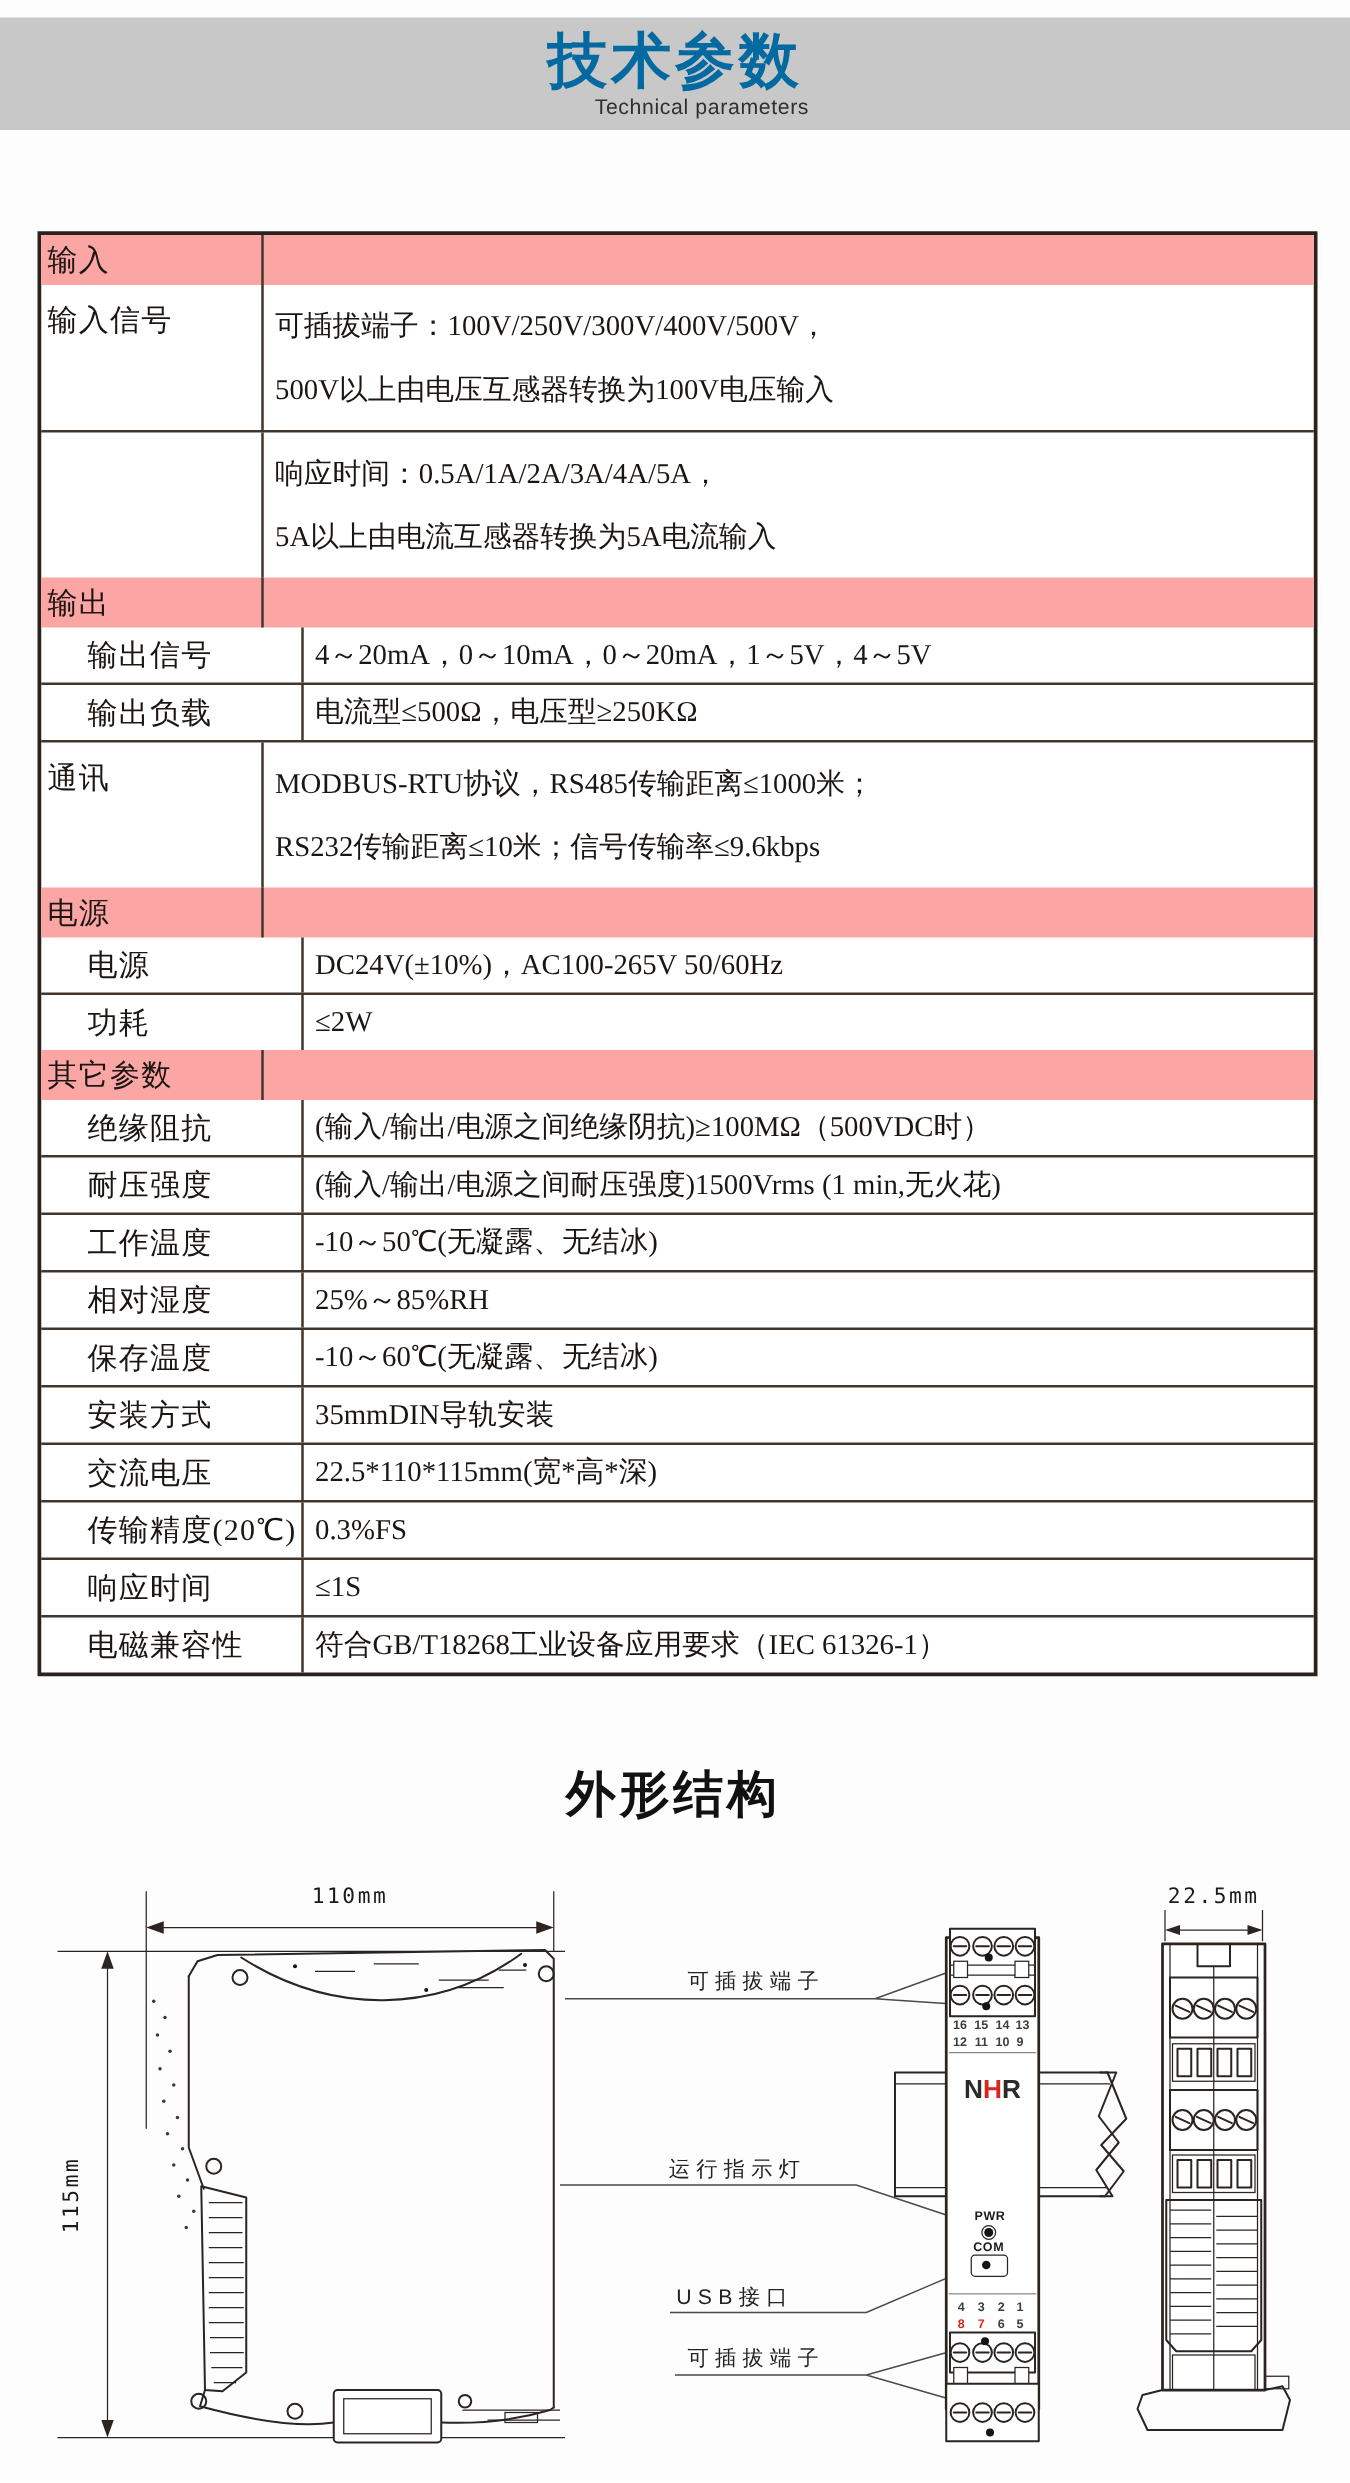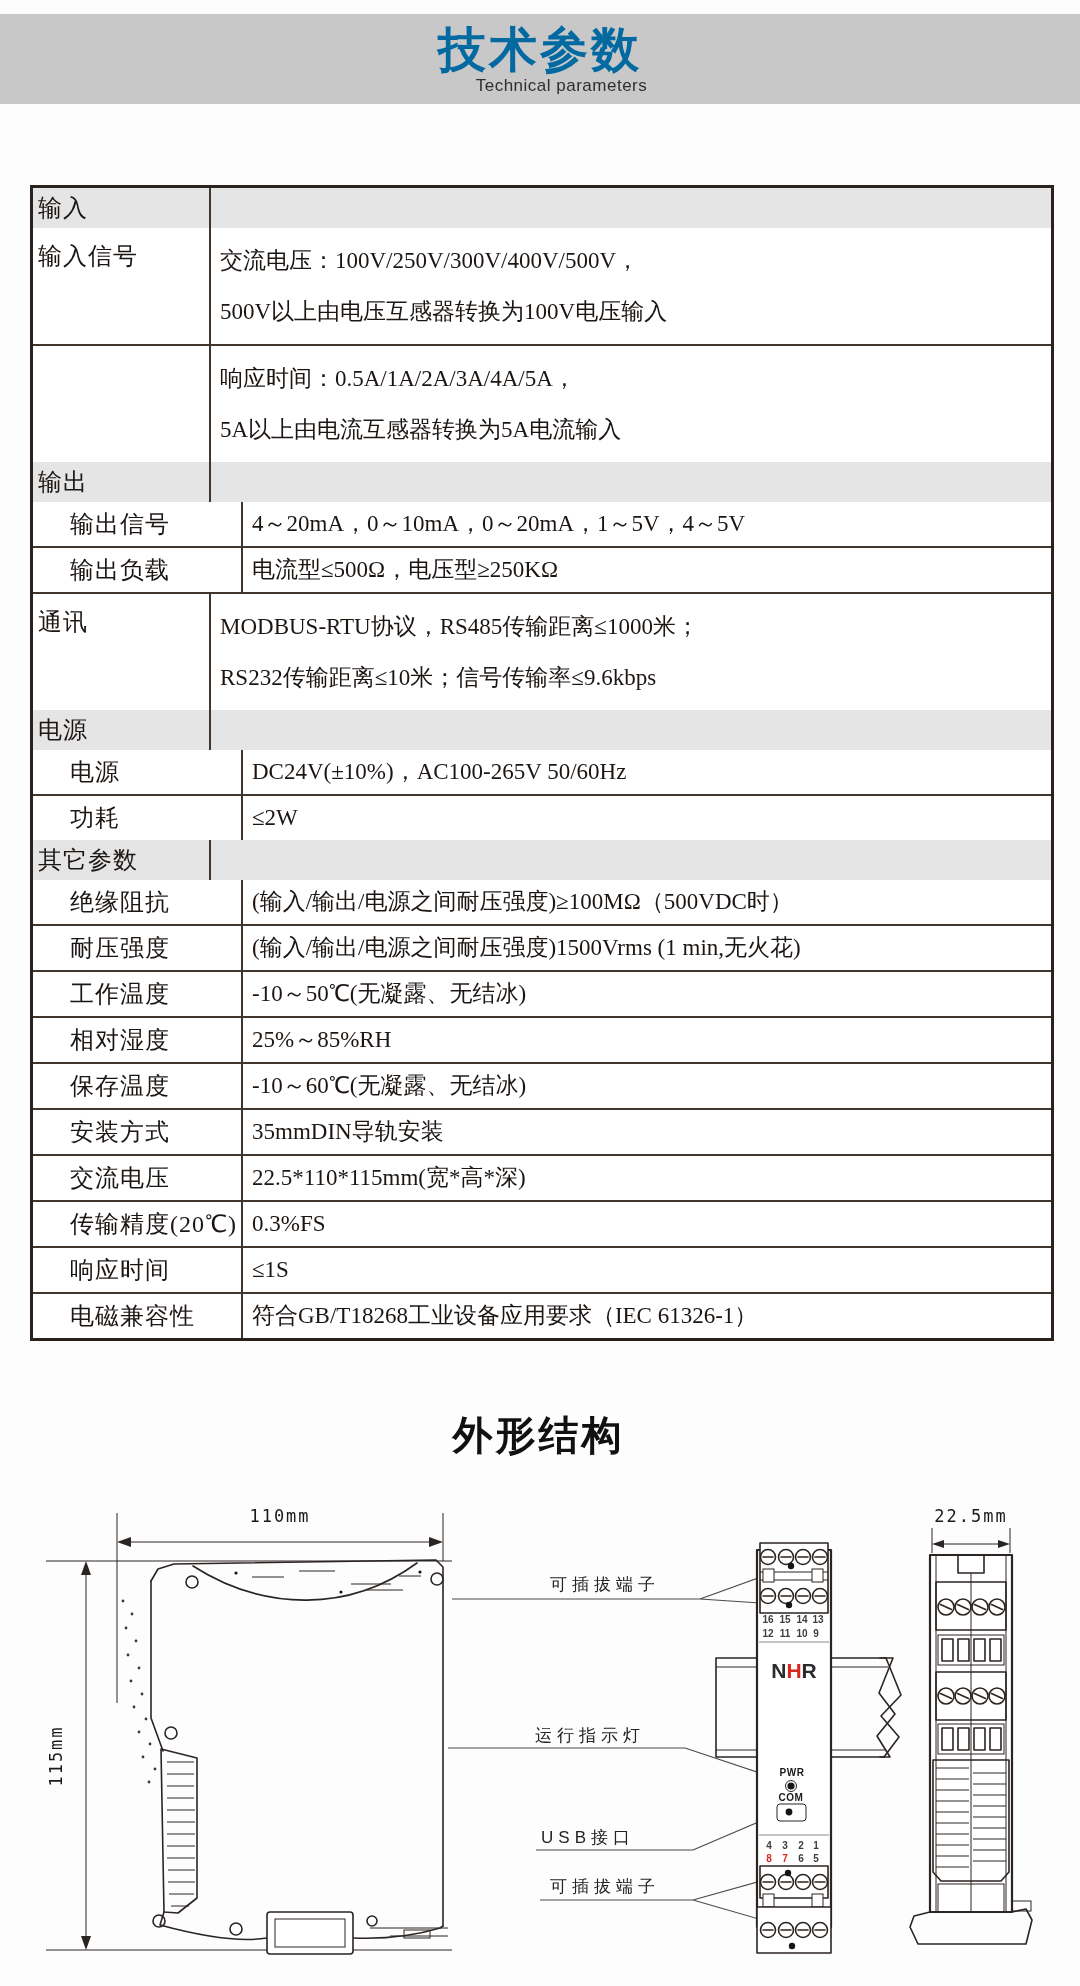--- a/index.html
+++ b/index.html
@@ -9,21 +9,21 @@
   
   .title-band{position:absolute;top:14px;left:0;width:1080px;height:90px;background:#c8c8c8;
               display:flex;flex-direction:column;align-items:center;justify-content:center;}
   .title-main{font-size:48px;font-weight:bold;color:#0369a1;letter-spacing:3px;line-height:56px;}
   .title-sub{font-size:17px;color:#2f2f2f;letter-spacing:0.5px;line-height:20px;margin-top:-2px;margin-left:43px;}
 
   
   .spec-table{position:absolute;left:30px;top:185px;width:1018px;background:#fff;
               border:3px solid #2b221d;font-family:"Liberation Serif",serif;}
   .trow{display:flex;}
-  .trow.section{height:40px;background:#e5e5e5;}
+  .trow.section{height:40px;background:#fca5a5;}
   .trow.single{height:44px;padding-left:32px;}
   .trow.double{height:116px;}
   .trow.data + .trow.data{border-top:2px solid #41362e;}
   .cell{box-sizing:border-box;}
   .cell.label{width:178px;border-right:2px solid #41362e;font-size:24px;letter-spacing:1px;
               padding-left:5px;display:flex;align-items:center;white-space:nowrap;}
   .trow.double .cell.label{align-items:flex-start;padding-top:12px;}
   .cell.value{flex:1;font-size:23px;padding-left:9px;display:flex;flex-direction:column;
               justify-content:center;overflow:hidden;}
   .vline{white-space:nowrap;line-height:30px;}
@@ -64,21 +64,21 @@
 <div class="spec-table">
 
   <div class="trow section">
     <div class="cell label">输入</div>
     <div class="cell value"></div>
   </div>
 
   <div class="trow data double">
     <div class="cell label">输入信号</div>
     <div class="cell value">
-      <div class="vline">交流电压：100V/250V/300V/400V/500V，</div>
+      <div class="vline">可插拔端子：100V/250V/300V/400V/500V，</div>
       <div class="vline">500V以上由电压互感器转换为100V电压输入</div>
     </div>
   </div>
 
   <div class="trow data double">
     <div class="cell label"></div>
     <div class="cell value">
       <div class="vline">响应时间：0.5A/1A/2A/3A/4A/5A，</div>
       <div class="vline">5A以上由电流互感器转换为5A电流输入</div>
     </div>
@@ -131,21 +131,21 @@
   </div>
 
   <div class="trow section">
     <div class="cell label">其它参数</div>
     <div class="cell value"></div>
   </div>
 
   <div class="trow data single">
     <div class="cell label">绝缘阻抗</div>
     <div class="cell value">
-      <div class="vline">(输入/输出/电源之间耐压强度)≥100MΩ（500VDC时）</div>
+      <div class="vline">(输入/输出/电源之间绝缘阴抗)≥100MΩ（500VDC时）</div>
     </div>
   </div>
 
   <div class="trow data single">
     <div class="cell label">耐压强度</div>
     <div class="cell value">
       <div class="vline">(输入/输出/电源之间耐压强度)1500Vrms (1 min,无火花)</div>
     </div>
   </div>
 

